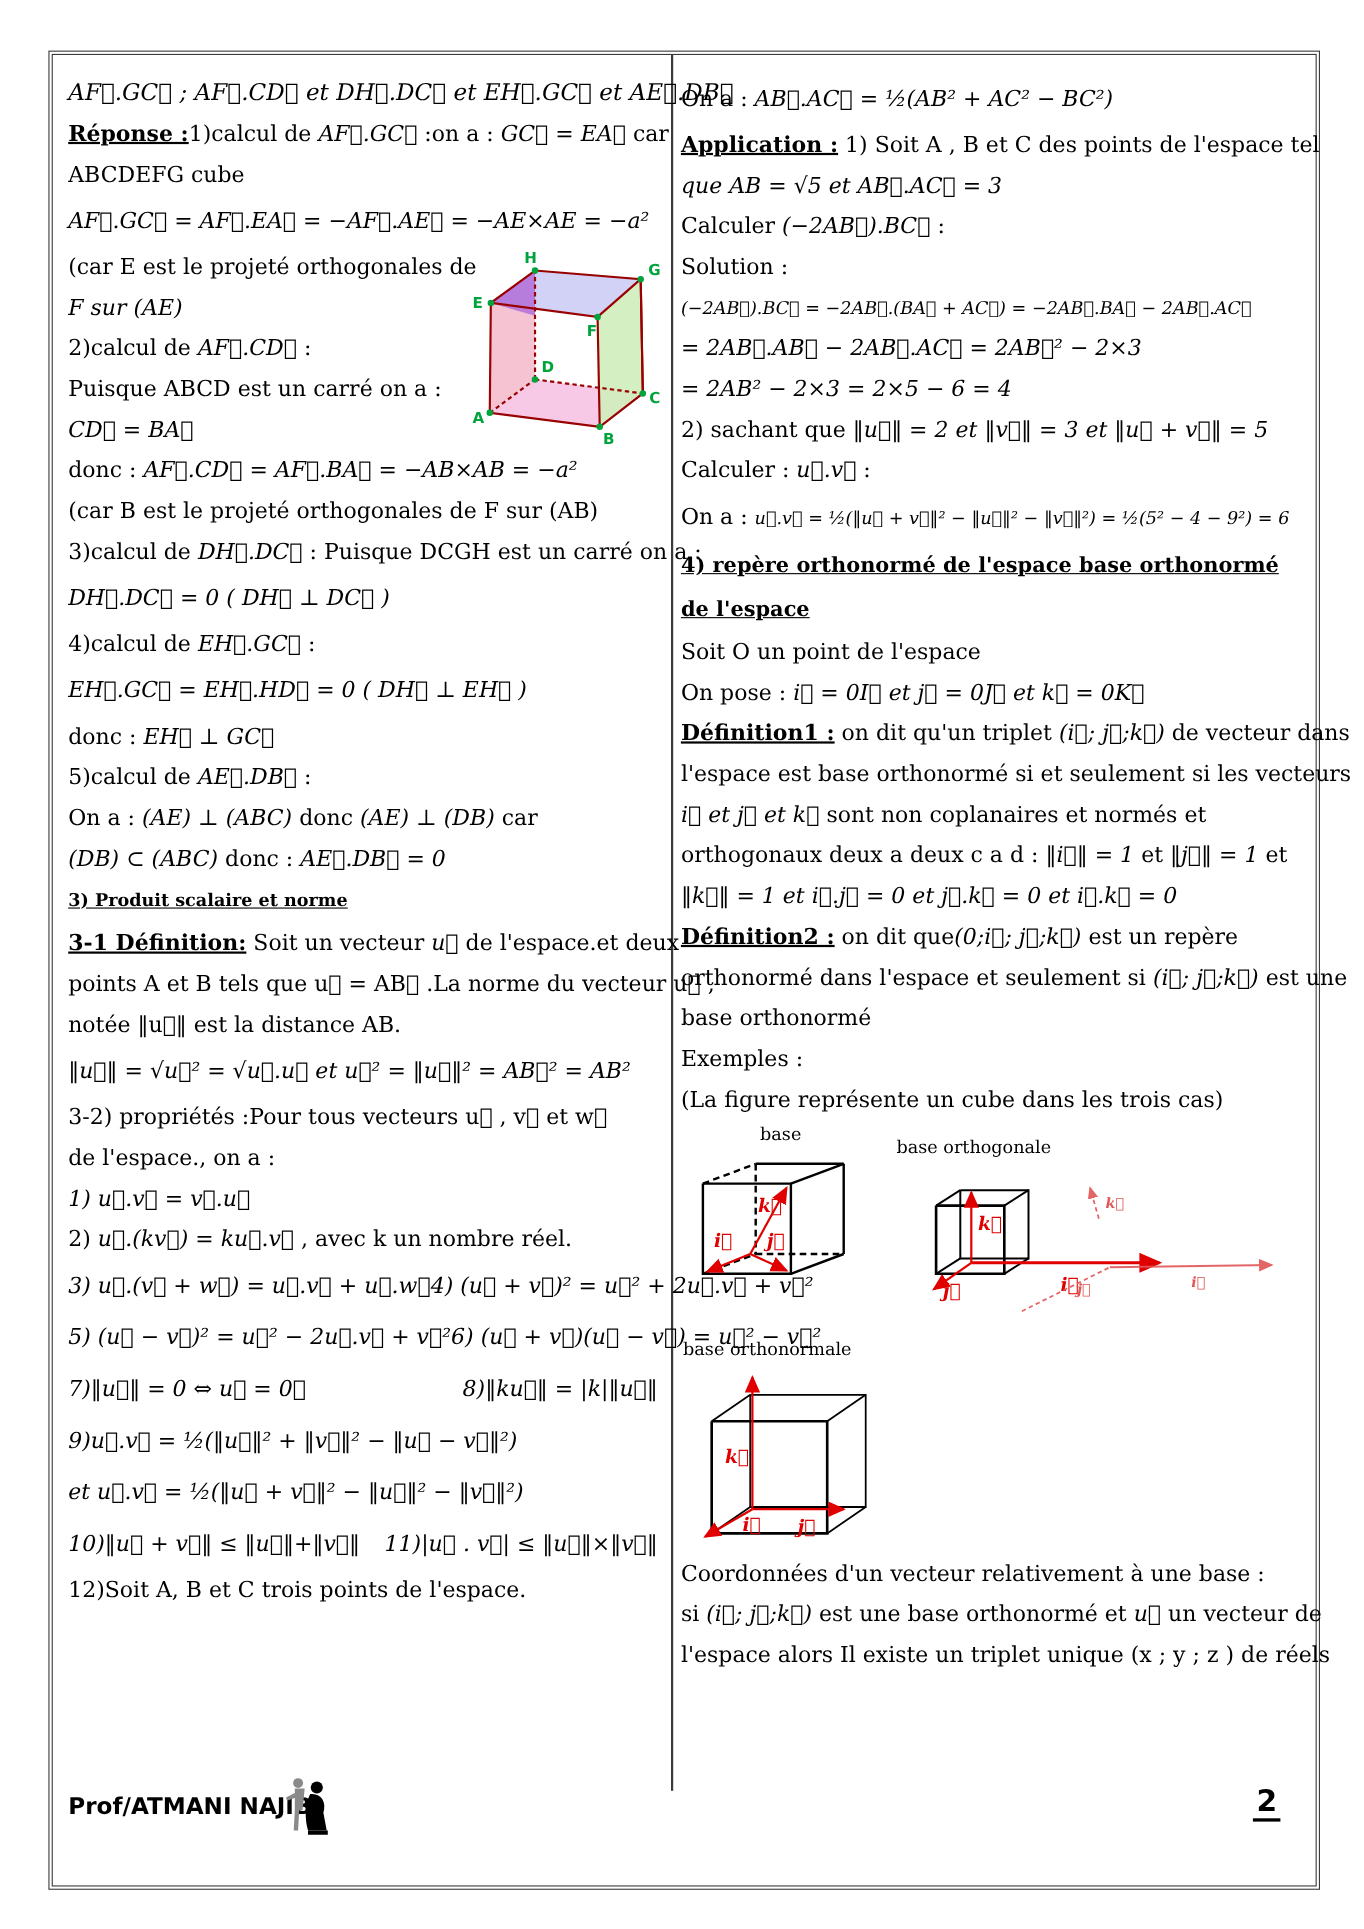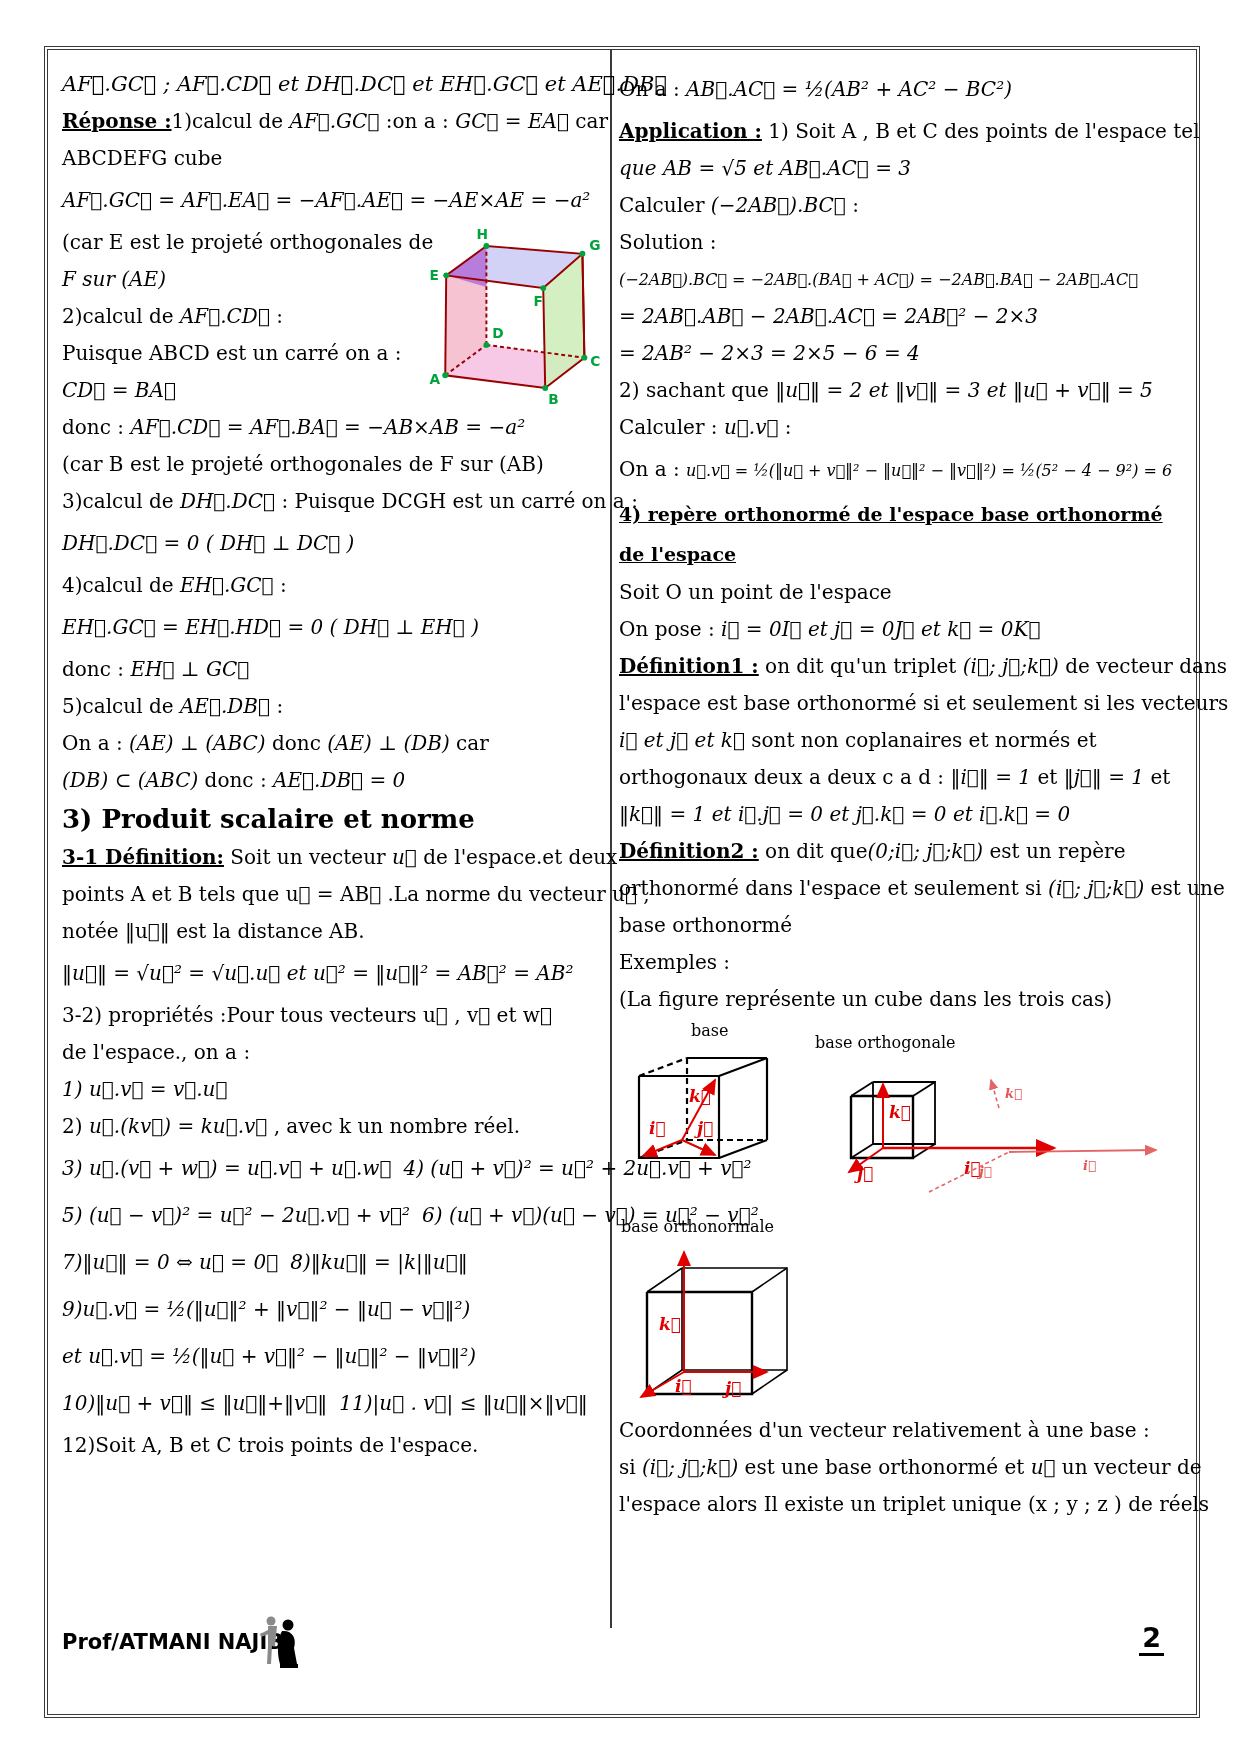--- a/index.html
+++ b/index.html
@@ -7,26 +7,26 @@
         font-family:"DejaVu Serif","Liberation Serif",serif;overflow:hidden;}
   .frame{position:absolute;left:44px;top:46px;width:1148px;height:1664px;border:4px double #3a3a3a;}
   .vdiv{position:absolute;left:610px;top:50px;width:2px;height:1578px;background:#3a3a3a;}
   .col{position:absolute;top:66px;}
   .col.leftc{left:62px;width:542px;}
   .col.rightc{left:619px;width:562px;}
   .ln{font-size:20px;line-height:37px;white-space:nowrap;}
   .m{font-style:italic;}
   .b{font-weight:normal;font-style:normal;}
   .bu{font-weight:bold;text-decoration:underline;font-style:normal;}
-  .h{font-size:26px;font-weight:bold;line-height:40px;}
+  .h{font-size:16px;font-weight:bold;text-decoration:underline;line-height:40px;}
   .h2{font-size:19px;font-weight:bold;text-decoration:underline;line-height:40px;}
   .tall{padding:5px 0;}
   .small{font-size:16px;}
   .big{font-size:21px;}
-  .row{display:flex;padding-right:6px;gap:12px;}
+  .row{display:flex;justify-content:space-between;padding-right:6px;}
   .fig-cube{float:right;width:196px;height:182px;margin:2px 0 4px 6px;}
   .fig-cube svg{width:196px;height:182px;}
   .cube-label{font-family:"DejaVu Sans","Liberation Sans",sans-serif;font-size:14px;font-weight:bold;fill:#00a33c;}
   .exfigs{position:relative;height:392px;margin-top:2px;}
   .cap{position:absolute;font-size:16px;line-height:22px;}
   .cap.u{}
   .vlabel{font-family:"DejaVu Serif",serif;font-size:17px;font-weight:bold;fill:#e00000;font-style:italic;}
   .vlabel.faint{fill:#e25555;font-size:13px;}
   .footer-author{position:absolute;left:62px;top:1630px;
         font-family:"DejaVu Sans","Liberation Sans",sans-serif;font-weight:bold;font-size:21px;}

